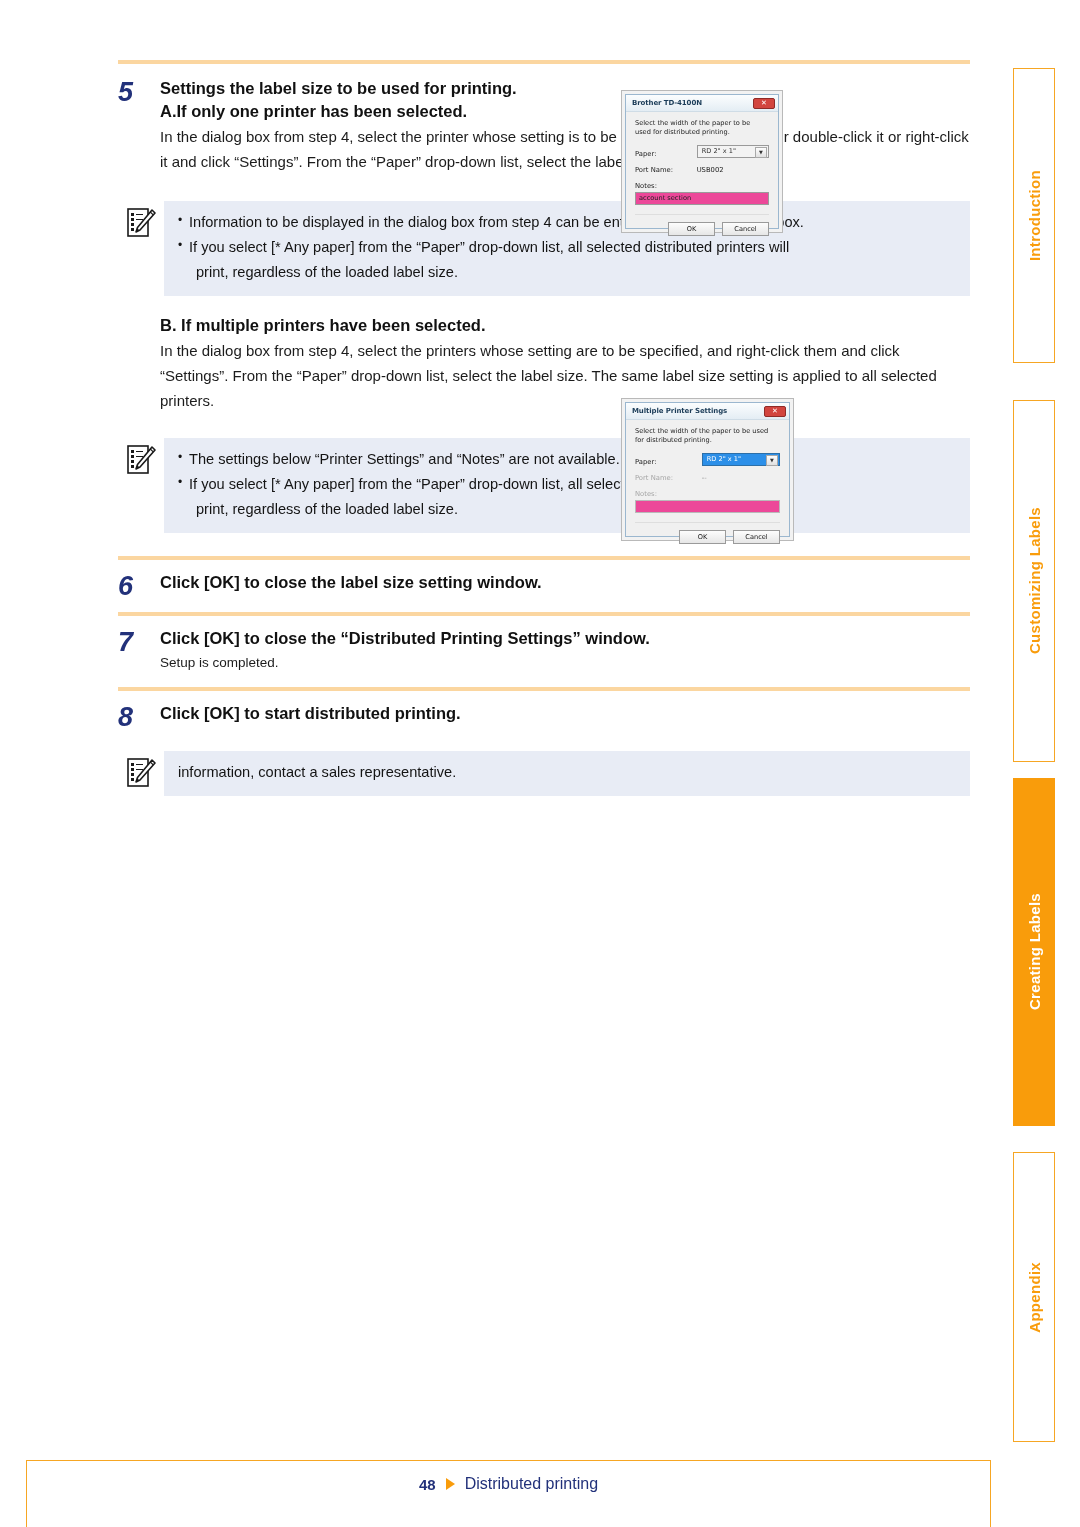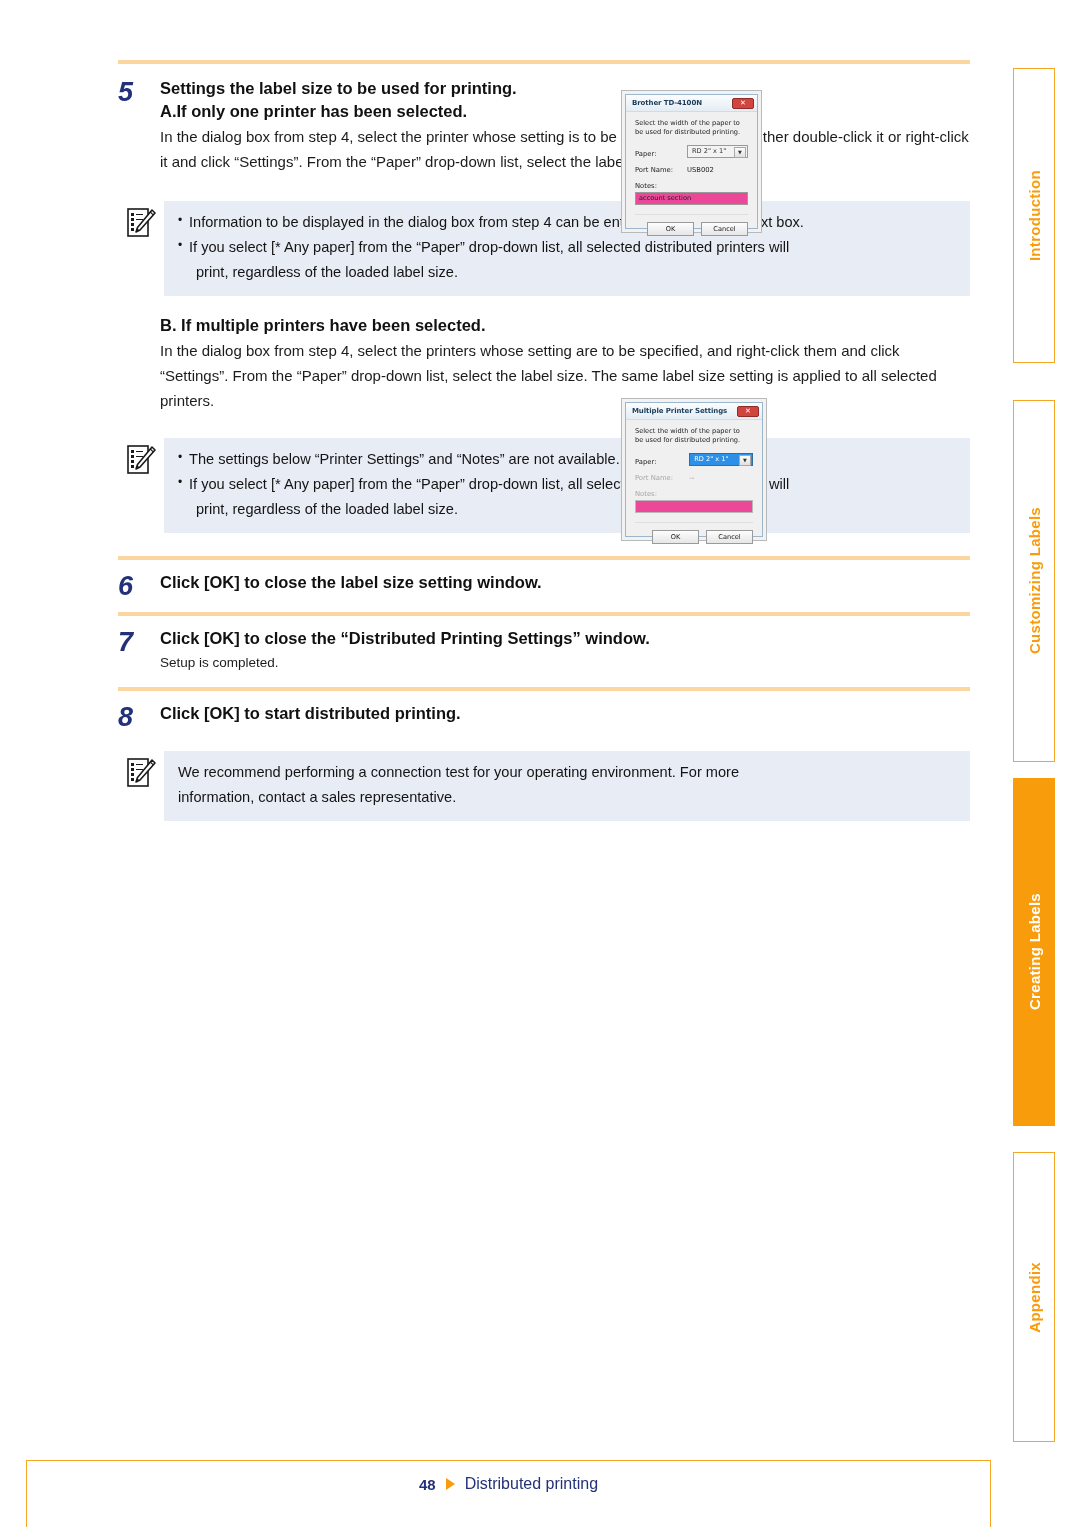--- a/index.html
+++ b/index.html
@@ -419,28 +419,27 @@
           <rect x="5" y="16" width="3" height="3" fill="#1a1a1a"></rect>
           <rect x="5" y="21" width="3" height="3" fill="#1a1a1a"></rect>
           <line x1="10" y1="7.5" x2="17" y2="7.5" stroke="#1a1a1a" stroke-width="1"></line>
           <line x1="10" y1="12.5" x2="17" y2="12.5" stroke="#1a1a1a" stroke-width="1"></line>
           <polygon points="26,3 29,6 14,23 10,25 11.5,20.5" fill="#ffffff" stroke="#1a1a1a" stroke-width="1.6" stroke-linejoin="round"></polygon>
           <line x1="24.2" y1="4.8" x2="27.2" y2="7.8" stroke="#1a1a1a" stroke-width="1.2"></line>
           <polygon points="10,25 11.5,20.5 13,23.5" fill="#1a1a1a"></polygon>
         </svg>
       </div>
       <div class="note-box">
-        <div class="note-line plain">We recommend performing a connection test for your operating environment. For more</div>
         <div class="note-line plain">information, contact a sales representative.</div>
       </div>
     </div>
 
   </div>
 
-  <div class="shot" style="left:621px; top:90px; width:141px; height:143px;">
+  <div class="shot" style="left:621px; top:90px; width:162px; height:143px;">
     <div class="dlg">
       <div class="dlg-title">
         <span class="dlg-title-text">Brother TD-4100N</span>
         <span class="dlg-close">✕</span>
       </div>
       <div class="dlg-body">
         <div class="dlg-desc">Select the width of the paper to be used for distributed printing.</div>
 
         <div class="frow">
           <span class="flabel">Paper:</span>
@@ -460,21 +459,21 @@
 
         <div class="dlg-sep"></div>
         <div class="btn-row">
           <span class="btn">OK</span>
           <span class="btn">Cancel</span>
         </div>
       </div>
     </div>
   </div>
 
-  <div class="shot" style="left:621px; top:398px; width:146px; height:143px;">
+  <div class="shot" style="left:621px; top:398px; width:173px; height:143px;">
     <div class="dlg">
       <div class="dlg-title">
         <span class="dlg-title-text">Multiple Printer Settings</span>
         <span class="dlg-close">✕</span>
       </div>
       <div class="dlg-body">
         <div class="dlg-desc">Select the width of the paper to be used for distributed printing.</div>
 
         <div class="frow">
           <span class="flabel">Paper:</span>

